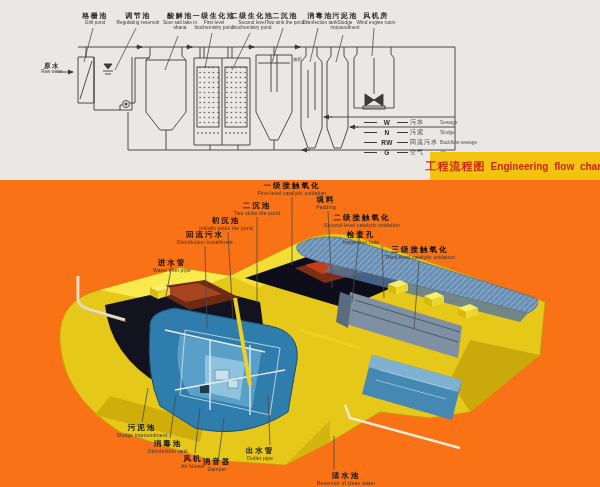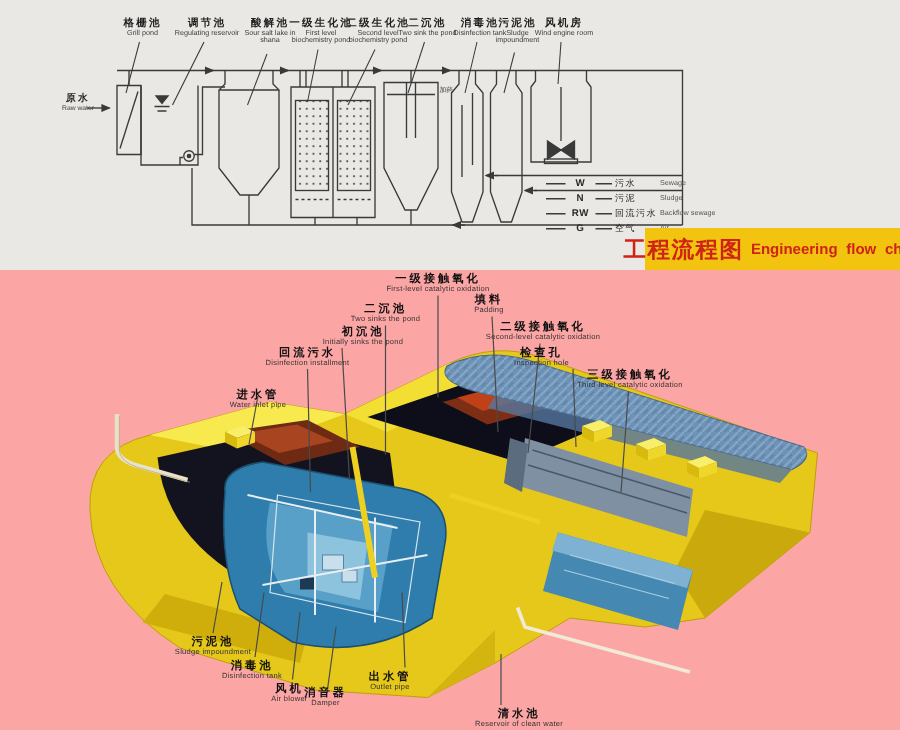--- a/index.html
+++ b/index.html
@@ -32,26 +32,26 @@
   .lg-dash.d2{width:11px;}
   .lg-sym{width:16px;text-align:center;font-size:6.5px;font-weight:bold;color:#2a2a2a;letter-spacing:.5px;}
   .lg-zh{width:30px;font-size:6px;letter-spacing:1px;color:#2a2a2a;}
   .lg-en{font-size:4.8px;color:#555;}
   
   #title-box{
     position:absolute;left:430px;top:152px;width:170px;height:28px;
     background:#f2c30f;display:flex;align-items:center;justify-content:center;
     gap:5px;z-index:4;
   }
-  #title-box .t-zh{font-size:15px;font-weight:bold;color:#cf2415;letter-spacing:1px;white-space:nowrap;}
+  #title-box .t-zh{font-size:11px;font-weight:bold;color:#cf2415;letter-spacing:1px;white-space:nowrap;}
   #title-box .t-en{font-size:10px;font-weight:bold;color:#cf2415;word-spacing:3px;white-space:nowrap;}
   
   #bottom-section{
     position:absolute;left:0;top:180px;width:600px;height:307px;
-    background:#fca5a5;
+    background:#f97316;
   }
   #bottom-svg{position:absolute;left:0;top:0;}
   .bl{position:absolute;text-align:center;transform:translateX(-50%);z-index:3;}
   .bl .zh{display:block;font-size:7.5px;font-weight:bold;letter-spacing:2px;color:#101010;white-space:nowrap;line-height:1.1;}
   .bl .en{display:block;font-size:5px;color:#333;white-space:nowrap;letter-spacing:.2px;line-height:1.25;}
 </style>
 </head>
 <body>
 
 <div id="top-section">
@@ -349,21 +349,21 @@
     <span class="en">First-level catalytic oxidation</span>
   </div>
   <div class="bl" style="left:326px;top:16px">
     <span class="zh">填料</span>
     <span class="en">Padding</span>
   </div>
   <div class="bl" style="left:257px;top:22px">
     <span class="zh">二沉池</span>
     <span class="en">Two sinks the pond</span>
   </div>
-  <div class="bl" style="left:242px;top:37px">
+  <div class="bl" style="left:226px;top:37px">
     <span class="zh">初沉池</span>
     <span class="en">Initially sinks the pond</span>
   </div>
   <div class="bl" style="left:362px;top:34px">
     <span class="zh">二级接触氧化</span>
     <span class="en">Second-level catalytic oxidation</span>
   </div>
   <div class="bl" style="left:205px;top:51px">
     <span class="zh">回流污水</span>
     <span class="en">Disinfection installment</span>

